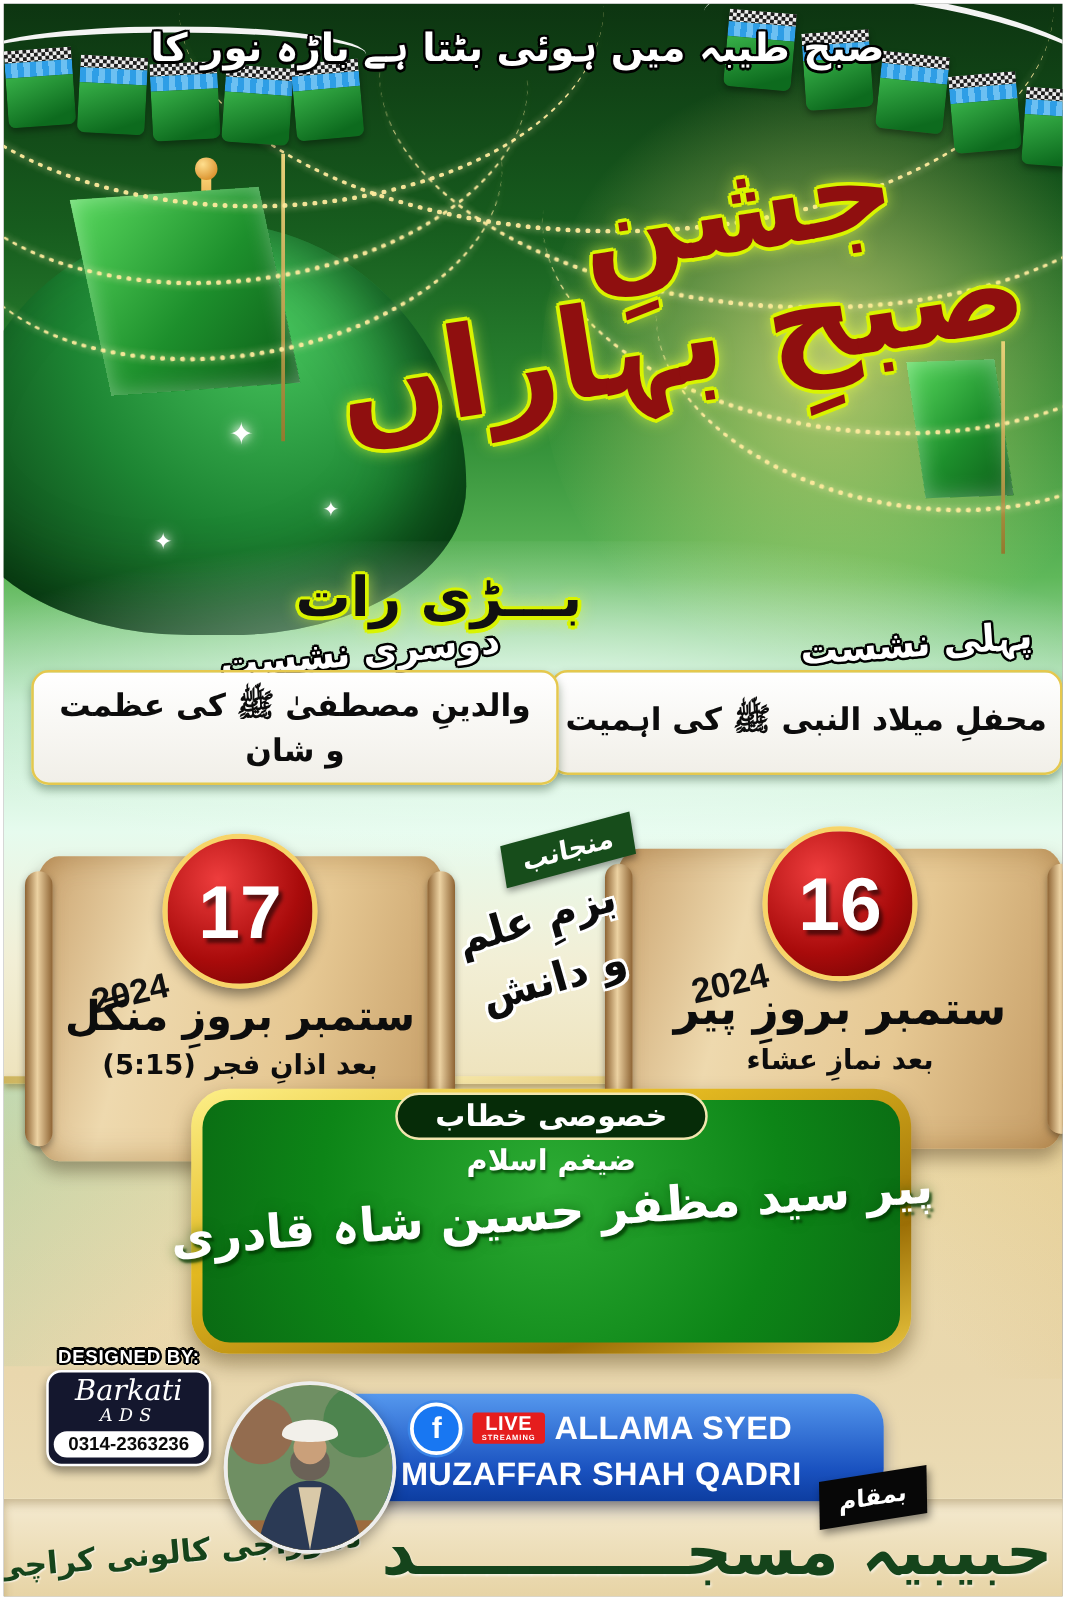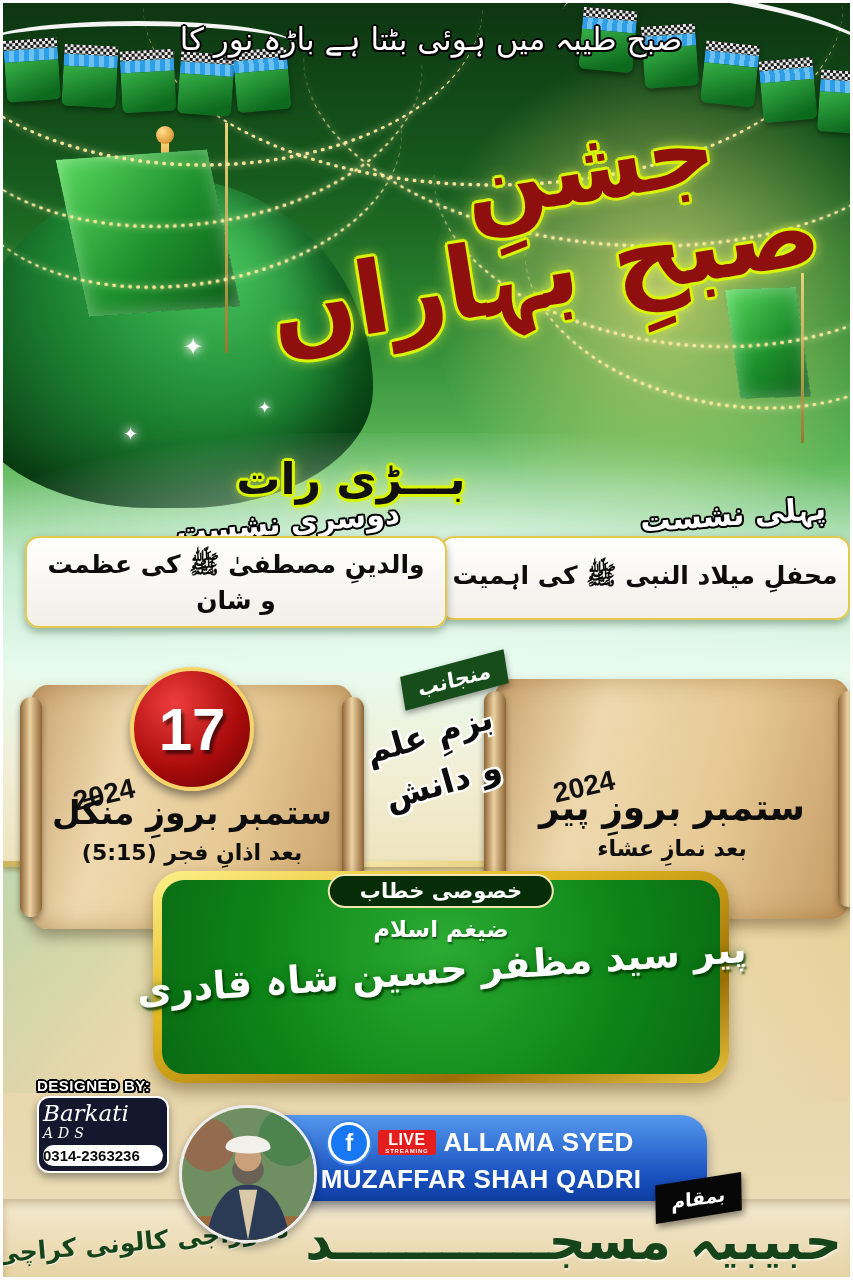--- a/index.html
+++ b/index.html
@@ -43,22 +43,22 @@
     box-shadow:inset 0 0 18px rgba(255,255,255,.35);}
   .gpole{width:3px;background:linear-gradient(180deg,#e8d27a,#937a2e);}
   
   .ol-black{text-shadow:2px 0 0 #000,-2px 0 0 #000,0 2px 0 #000,0 -2px 0 #000,
     1.5px 1.5px 0 #000,-1.5px -1.5px 0 #000,1.5px -1.5px 0 #000,-1.5px 1.5px 0 #000;}
   .ol-lime{text-shadow:3px 0 0 #d9f400,-3px 0 0 #d9f400,0 3px 0 #d9f400,0 -3px 0 #d9f400,
     2px 2px 0 #d9f400,-2px -2px 0 #d9f400,2px -2px 0 #d9f400,-2px 2px 0 #d9f400,0 0 14px #e6ff45;}
   .ol-white{text-shadow:2px 0 0 #fff,-2px 0 0 #fff,0 2px 0 #fff,0 -2px 0 #fff,
     2px 2px 0 #fff,-2px -2px 0 #fff,2px -2px 0 #fff,-2px 2px 0 #fff;}
   
-  .verse{left:121px;top:12px;width:614px;text-align:center;color:#fff;
-    font-size:31px;font-weight:normal;line-height:1.55;}
+  .verse{left:104px;top:12px;width:614px;text-align:center;color:#fff;
+    font-size:31px;font-weight:bold;line-height:1.55;}
   .title{left:250px;top:130px;width:570px;text-align:center;transform:rotate(-9deg);
     color:#8f0f0f;font-weight:bold;}
   .title .t1{font-size:96px;line-height:.9;margin-right:-120px;}
   .title .t2{font-size:100px;line-height:1.05;}
   .subtitle{left:218px;top:450px;width:260px;text-align:center;color:#111;
     font-size:44px;font-weight:bold;}
   
   .sess-label{color:#fff;font-size:30px;font-weight:bold;text-align:center;}
   .sess-box{background:linear-gradient(180deg,#ffffff,#f1efe8);border:2px solid #e5c84e;
     border-radius:14px;box-shadow:0 4px 8px rgba(0,40,10,.35);
@@ -97,27 +97,27 @@
     font-size:33px;font-weight:bold;line-height:1.5;transform:rotate(-16deg);z-index:6;}
   
   .spk-outer{left:150px;top:868px;width:576px;height:212px;border-radius:30px;
     background:linear-gradient(160deg,#fdf089,#e3b921 35%,#9c6f06 75%,#e8c43d);
     padding:9px;box-sizing:border-box;box-shadow:0 8px 16px rgba(60,40,0,.4);z-index:6;}
   .spk-inner{position:relative;width:100%;height:100%;border-radius:22px;
     background:radial-gradient(circle at 50% 35%,#2cab33,#0d8517 60%,#0a6a13);
     display:flex;flex-direction:column;align-items:center;}
   .spk-pill{position:absolute;top:-6px;left:50%;transform:translateX(-50%);
     background:#062c08;color:#fff;border:2px solid #f2e6ae;border-radius:20px;
-    padding:3px 30px;font-size:21px;font-weight:bold;white-space:nowrap;}
+    padding:3px 30px;font-size:24px;font-weight:bold;white-space:nowrap;}
   .spk-title{margin-top:36px;color:#fff;font-size:23px;font-weight:bold;
     text-shadow:1px 2px 2px rgba(0,50,0,.7);}
   .spk-name{margin-top:6px;color:#fff;font-size:38px;font-weight:bold;white-space:nowrap;
     transform:rotate(-4deg);text-shadow:2px 3px 2px rgba(0,55,0,.75),0 0 10px rgba(0,80,0,.5);}
   
-  .des-wrap{left:34px;top:1074px;width:132px;z-index:8;}
+  .des-wrap{left:34px;top:1074px;width:132px;text-align:center;z-index:8;}
   .des-label{color:#fff;font-size:15px;font-weight:bold;letter-spacing:.5px;
     font-family:"Liberation Sans",sans-serif;}
   .des-card{margin-top:2px;background:#14172e;border:2px solid #fff;border-radius:12px;
     padding:4px 4px 5px;box-shadow:0 4px 8px rgba(0,0,0,.4);}
   .des-brand{color:#fff;font-family:"DejaVu Serif",serif;font-style:italic;font-size:23px;line-height:1;}
   .des-sub{color:#fff;font-family:"DejaVu Serif",serif;font-style:italic;font-size:14px;
     letter-spacing:5px;line-height:1.2;}
   .des-phone{margin-top:3px;background:#fff;border-radius:12px;color:#0a0a0a;
     font-family:"Liberation Sans",sans-serif;font-weight:bold;font-size:15px;padding:2px 0;}
   
@@ -244,20 +244,21 @@
 
   <div class="abs sess-label urdu ol-black" style="left:610px;top:494px;width:240px;transform:rotate(-4deg);">پہلی نشست</div>
   <div class="abs sess-box urdu" style="left:437px;top:533px;width:410px;height:84px;">محفلِ میلاد النبی ﷺ کی اہمیت</div>
 
   <div class="abs sess-label urdu ol-black" style="left:140px;top:502px;width:290px;transform:rotate(-5deg);">دوسری نشست</div>
   <div class="abs sess-box urdu" style="left:22px;top:533px;width:422px;height:92px;">والدینِ مصطفیٰ ﷺ کی عظمت و شان</div>
 
   <div class="abs gold-line"></div>
 
   <div class="abs scroll" style="left:490px;top:658px;width:358px;height:240px;">
+    <div class="day-circle">16</div>
     <div class="yr" style="left:60px;top:92px;">2024</div>
     <div class="scroll-inner urdu">
       <div class="dayline">ستمبر بروزِ پیر</div>
       <div class="timeline">بعد نمازِ عشاء</div>
     </div>
   </div>
 
   <div class="abs scroll" style="left:26px;top:664px;width:326px;height:244px;">
     <div class="day-circle">17</div>
     <div class="yr" style="left:44px;top:94px;">2024</div>

